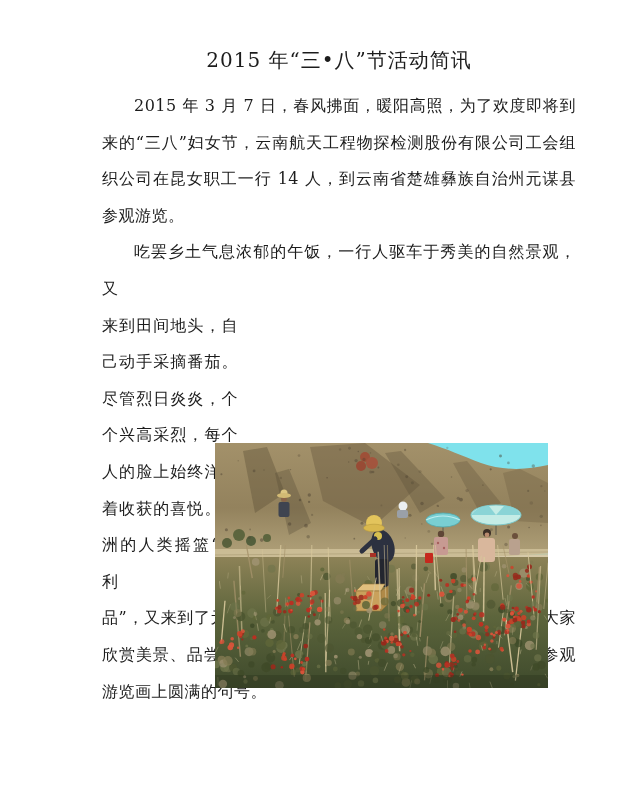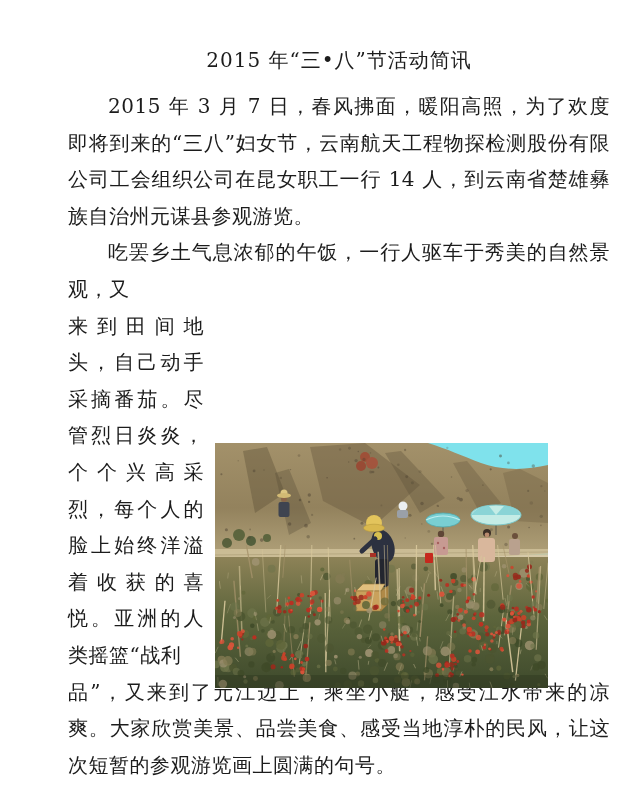--- a/index.html
+++ b/index.html
@@ -16,22 +16,22 @@
   .doc-title {
     margin:0;
     padding-top:46px;
     font-size:20px;
     font-weight:normal;
     text-align:center;
     letter-spacing:1px;
     line-height:28px;
   }
   p.body {
-    margin:0 38px;
-    font-size:20px;
+    margin:0 72px;
+    font-size:16px;
     line-height:36.6px;
     text-align:justify;
     letter-spacing:0.5px;
   }
   p.first { margin-top:14px; }
   p.indent { text-indent:2em; }
   p.col {
     width:136px;
     margin-right:0;
     text-align:justify;

